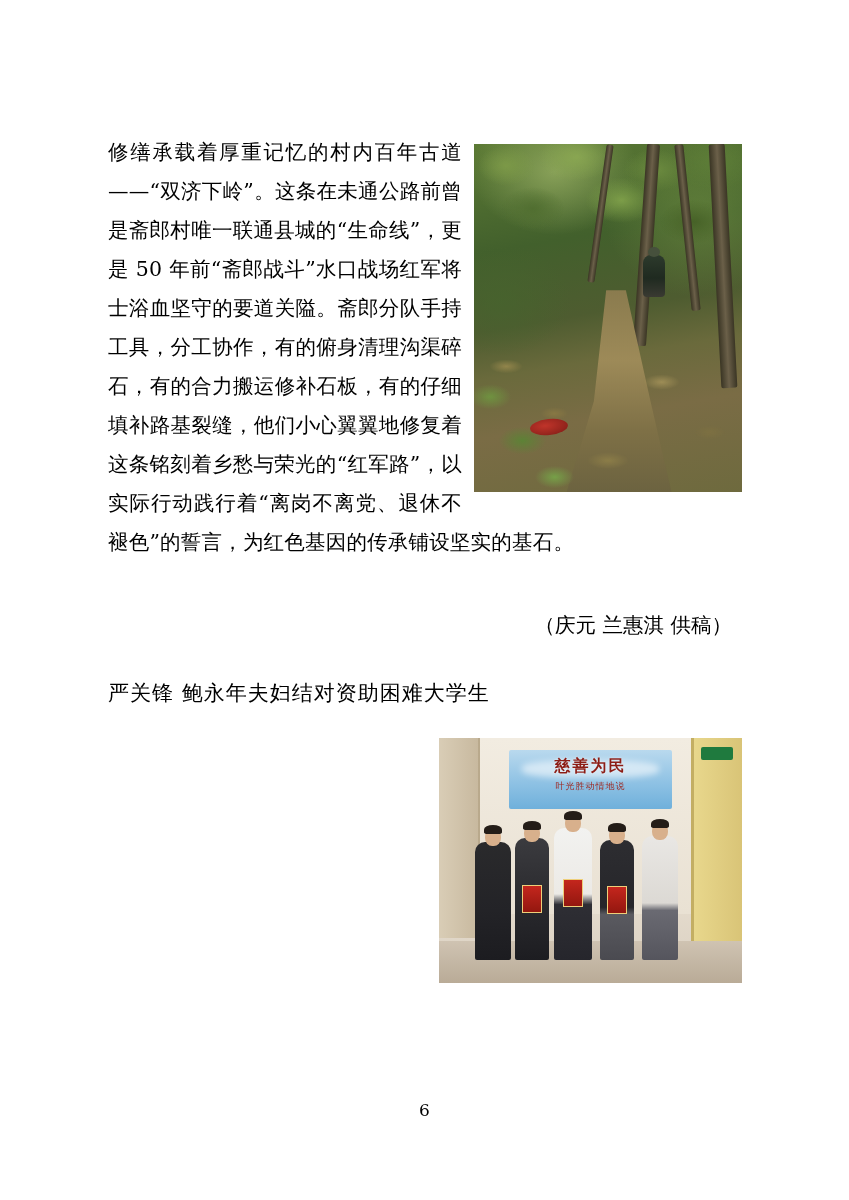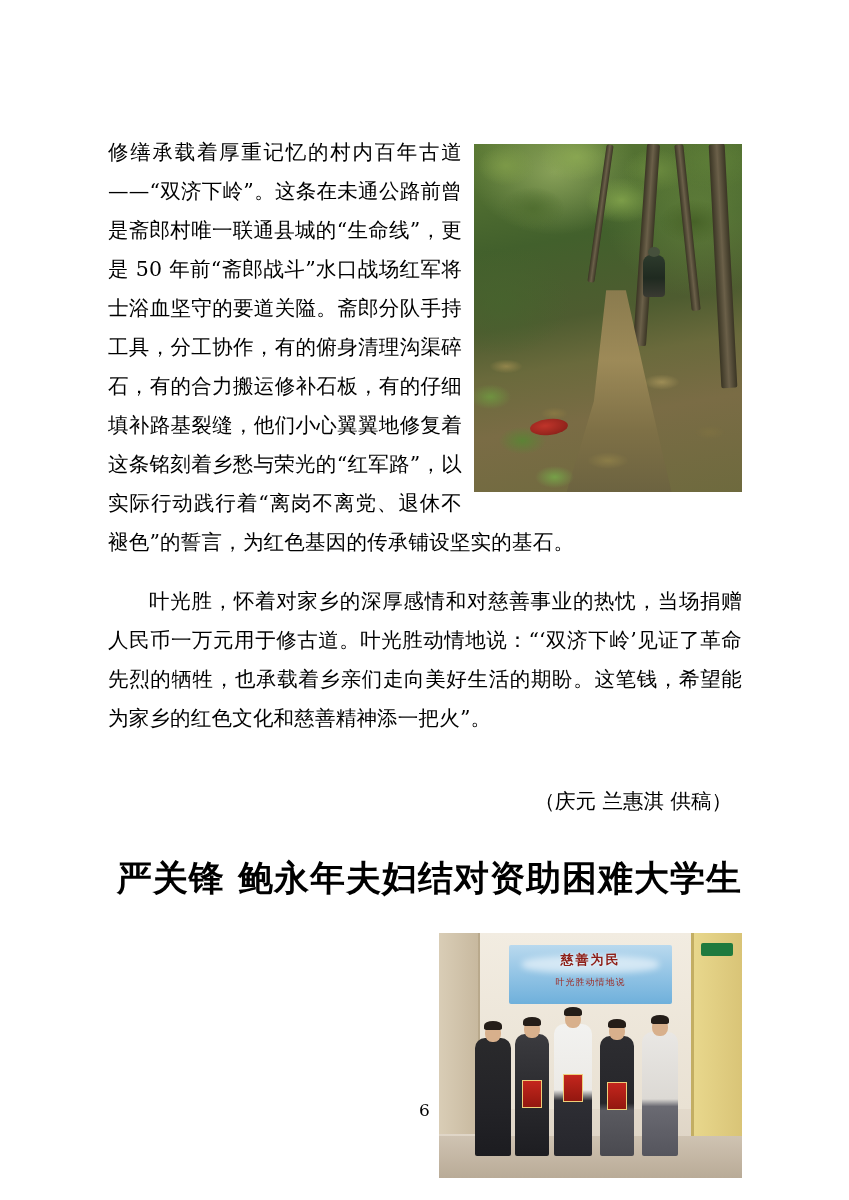--- a/index.html
+++ b/index.html
@@ -121,23 +121,23 @@
     position: absolute;
     left: 21%; top: 79%;
     width: 38px; height: 16px;
     background: radial-gradient(ellipse at 40% 40%, #c0342a, #7d1c16);
     border-radius: 50%;
     transform: rotate(-6deg);
   }
 
   
   .section-title {
-    text-align: right;
-    font-size: 35px;
-    font-weight: bold;
+    text-align: left;
+    font-size: 21px;
+    font-weight: normal;
     font-family: "DejaVu Serif", "Liberation Serif", serif;
     letter-spacing: 1px;
     margin: 34px 0 26px 0;
   }
   .credit {
     text-align: right;
     font-size: 20.5px;
     line-height: 39px;
     padding-right: 10px;
     margin-top: 44px;
@@ -171,21 +171,21 @@
     width: 84%; height: 30%;
     background: rgba(255,255,255,0.55);
     border-radius: 40%;
     filter: blur(3px);
   }
   .group .banner-text {
     position: absolute;
     left: 6%; top: 10%;
     width: 88%;
     text-align: center;
-    font-size: 13px;
+    font-size: 16px;
     font-weight: bold;
     color: #8c1d16;
     letter-spacing: 2px;
     text-shadow: 0 0 2px rgba(255,255,255,0.7);
   }
   .group .banner-text2 {
     position: absolute;
     left: 10%; top: 52%;
     width: 80%;
     text-align: center;
@@ -276,21 +276,20 @@
       <div class="leaf-litter"></div>
       <div class="undergrowth"></div>
       <div class="person"></div>
       <div class="red-disc"></div>
     </div>
 
     <p class="para">修缮承载着厚重记忆的村内百年古道——“双济下岭”。这条在未通公路前曾是斋郎村唯一联通县城的“生命线”，更是 50 年前“斋郎战斗”水口战场红军将士浴血坚守的要道关隘。斋郎分队手持工具，分工协作，有的俯身清理沟渠碎石，有的合力搬运修补石板，有的仔细填补路基裂缝，他们小心翼翼地修复着这条铭刻着乡愁与荣光的“红军路”，以实际行动践行着“离岗不离党、退休不褪色”的誓言，为红色基因的传承铺设坚实的基石。</p>
 
     <div class="clearfix"></div>
 
-    <p class="para indent">叶光胜，怀着对家乡的深厚感情和对慈善事业的热忱，当场捐赠人民币一万元用于修古道。叶光胜动情地说：“‘双济下岭’见证了革命先烈的牺牲，也承载着乡亲们走向美好生活的期盼。这笔钱，希望能为家乡的红色文化和慈善精神添一把火”。</p>
 
     <p class="credit">（庆元 兰惠淇 供稿）</p>
 
     <h2 class="section-title">严关锋 鲍永年夫妇结对资助困难大学生</h2>
 
     <div class="float-img-2 photo group">
       <div class="wall"></div>
       <div class="door-left"></div>
       <div class="door-right"></div>
       <div class="exit-sign"></div>

